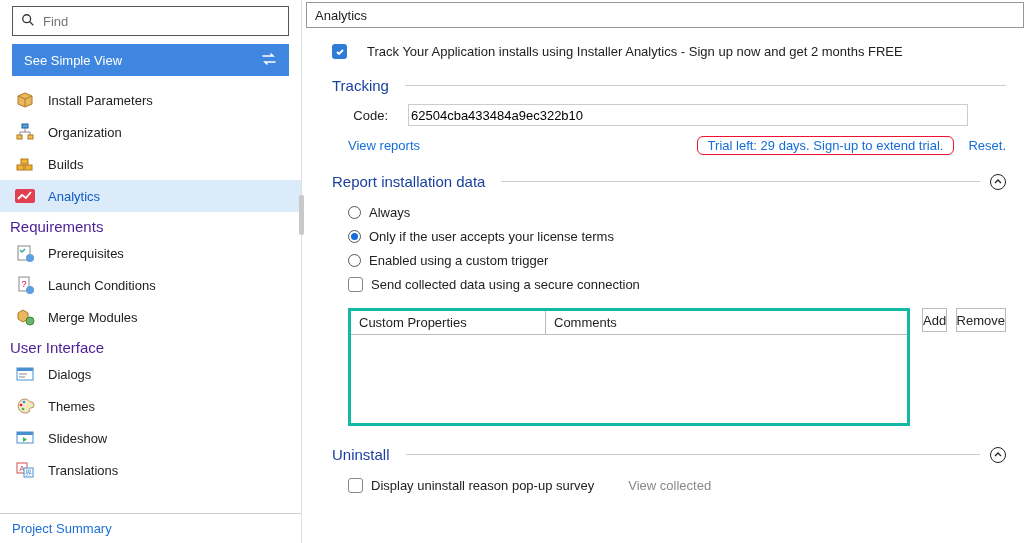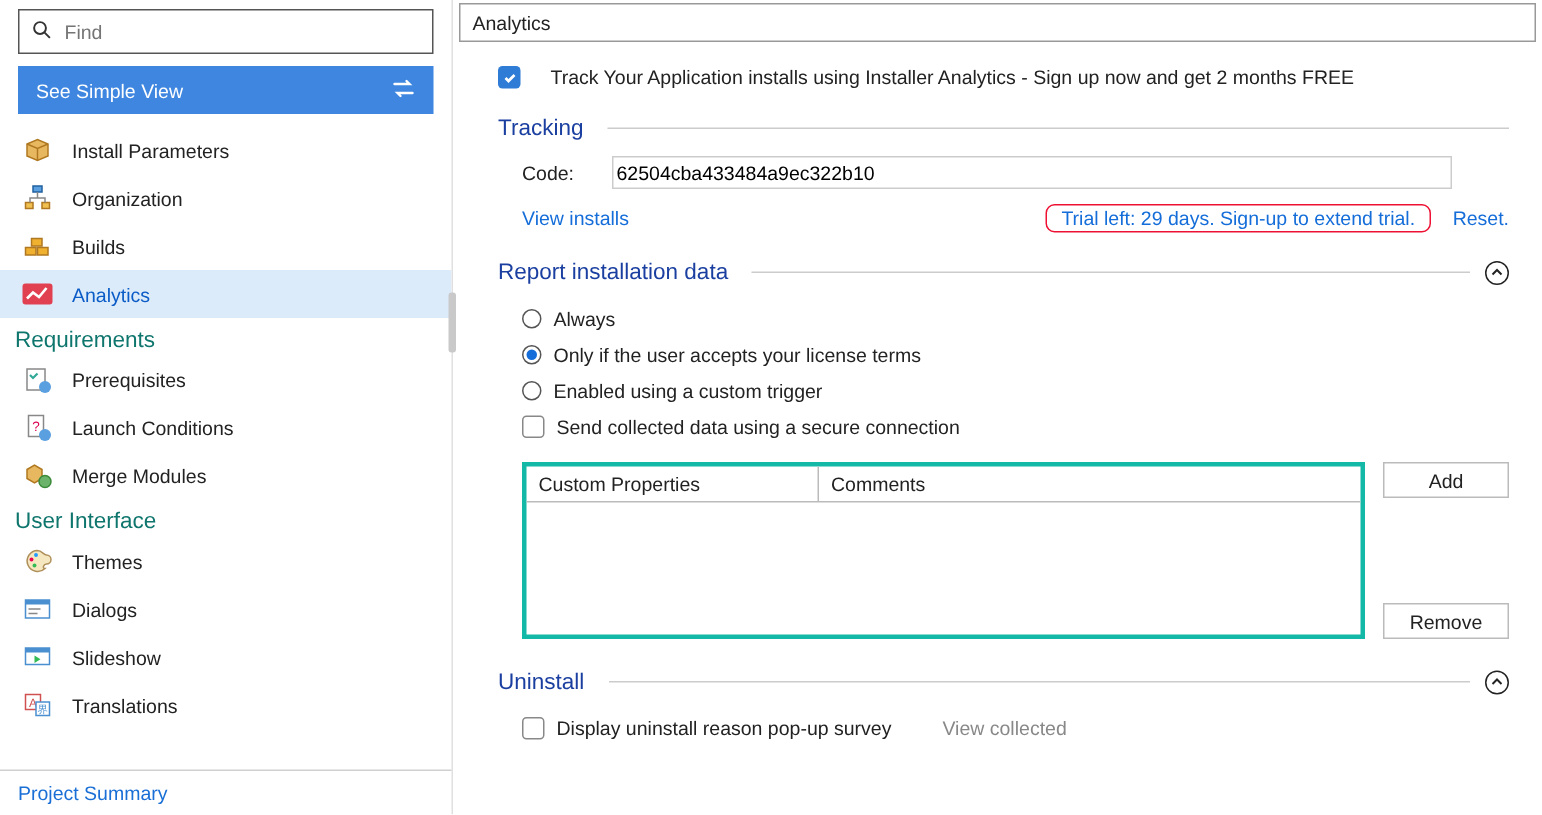--- a/index.html
+++ b/index.html
@@ -8,51 +8,51 @@
   .sidebar { width: 302px; border-right: 1px solid #e0e0e0; display: flex; flex-direction: column; padding: 6px 0 0 0; position: relative; }
   .search-wrap { margin: 0 12px 8px 12px; }
   .search { display: flex; align-items: center; border: 1px solid #555; height: 30px; padding: 0 8px; gap: 6px; }
   .search input { border: none; outline: none; flex: 1; font-size: 13px; color: #ec4899; background: transparent; }
   .simple-view { margin: 0 12px 8px 12px; background: #3e86e0; color: #fff; height: 32px; display: flex; align-items: center; justify-content: space-between; padding: 0 12px; cursor: pointer; }
   .nav { flex: 1; overflow: hidden; }
   .nav-item { display: flex; align-items: center; height: 32px; padding: 0 14px; gap: 12px; cursor: pointer; }
   .nav-item.active { background: #dcebfa; color: #0b5cc7; }
   .nav-item.active .icon { }
   .nav-item .icon { width: 22px; height: 22px; display: flex; align-items: center; justify-content: center; flex-shrink: 0; }
-  .nav-section { font-size: 15px; color: #0f766e; padding: 6px 10px 2px 10px; }
+  .nav-section { font-size: 15px; color: #4c1d95; padding: 6px 10px 2px 10px; }
   .project-summary { border-top: 1px solid #d0d0d0; height: 30px; display: flex; align-items: center; padding: 0 12px; color: #1a6fd6; cursor: pointer; }
   .handle { position: absolute; right: -3px; top: 195px; width: 5px; height: 40px; background: #c9c9c9; border-radius: 2px; }
 
   .main { flex: 1; display: flex; flex-direction: column; overflow: hidden; }
   .main-header { border: 1px solid #999; margin: 2px 4px 0 4px; height: 26px; display: flex; align-items: center; padding: 0 8px; font-size: 13px; }
   .content { padding: 16px 22px 10px 30px; overflow-y: auto; flex: 1; }
   .track-row { display: flex; align-items: center; gap: 20px; margin-bottom: 18px; }
   .checkbox { width: 15px; height: 15px; border-radius: 3px; background: #2e7cd6; display: flex; align-items: center; justify-content: center; flex-shrink: 0; }
   .checkbox.unchecked { background: #fff; border: 1px solid #888; }
   .section-title { display: flex; align-items: center; color: #1a3fa0; font-size: 15px; margin-bottom: 10px; }
   .section-title .line { flex: 1; height: 1px; background: #ccc; margin-left: 16px; }
   .section-title .collapse { width: 16px; height: 16px; border: 1px solid #222; border-radius: 50%; display: flex; align-items: center; justify-content: center; margin-left: 10px; cursor: pointer; font-size: 10px; }
   .indent { padding-left: 16px; }
   .code-row { display: flex; align-items: center; gap: 20px; margin-bottom: 10px; }
-  .code-row label { width: 40px; }
+  .code-row label { width: 40px; text-align: right; }
   .code-row input { flex: 1; border: 1px solid #ccc; height: 22px; padding: 0 2px; font-size: 13px; outline: none; max-width: 560px; }
   .links-row { display: flex; align-items: center; margin-bottom: 18px; }
   .link { color: #146dd9; cursor: pointer; }
   .trial-badge { border: 1.5px solid #e13; border-radius: 6px; padding: 1px 10px; color: #146dd9; cursor: pointer; margin-left: auto; }
   .reset { color: #146dd9; margin-left: 14px; cursor: pointer; }
   .radio-row, .check-row { display: flex; align-items: center; gap: 8px; height: 24px; }
   .radio { width: 13px; height: 13px; border: 1px solid #555; border-radius: 50%; display: flex; align-items: center; justify-content: center; }
   .radio.selected::after { content: ""; width: 7px; height: 7px; background: #146dd9; border-radius: 50%; }
   .report-box { display: flex; gap: 12px; margin-top: 12px; }
   .table-outer { flex: 1; border: 3px solid #14b8a6; height: 118px; }
   .table-head { display: flex; border-bottom: 1px solid #bbb; }
   .table-head > div { padding: 4px 8px; }
   .col1 { width: 195px; border-right: 1px solid #bbb; }
   .col2 { flex: 1; }
-  .btn-col { width: 84px; display: flex; flex-direction: column; justify-content: space-between; }
+  .btn-col { width: 84px; display: flex; justify-content: space-between; }
   .btn { border: 1px solid #bbb; height: 24px; display: flex; align-items: center; justify-content: center; cursor: pointer; background: #fff; }
   .view-settings { color: #888; margin-left: 26px; }
 </style>
 </head>
 <body>
 
 <div class="app">
   <div class="sidebar">
     <div class="search-wrap">
       <div class="search">
@@ -142,38 +142,38 @@
               <circle cx="15" cy="14" r="4" fill="#6bb36b" stroke="#3a8a3a"></circle>
             </svg>
           </span>
         <span>Merge Modules</span>
       </div>
 
       <div class="nav-section">User Interface</div>
       <div class="nav-item">
         <span class="icon">
             <svg width="20" height="20" viewBox="0 0 20 20">
+              <rect x="2" y="4" width="16" height="12" fill="#fff" stroke="#4a90d0"></rect>
+              <rect x="2" y="4" width="16" height="3" fill="#4a90d0"></rect>
+              <line x1="4" y1="10" x2="12" y2="10" stroke="#888"></line>
+              <line x1="4" y1="13" x2="10" y2="13" stroke="#888"></line>
+            </svg>
+          </span>
+        <span>Dialogs</span>
+      </div>
+      <div class="nav-item">
+        <span class="icon">
+            <svg width="20" height="20" viewBox="0 0 20 20">
               <path d="M10 3 a7 7 0 1 0 5 12 c-2 0 -1 -3 1 -3 a3 3 0 0 0 0 -6 c-2 0 -3 -3 -6 -3z" fill="#f5e8c0" stroke="#b0905a"></path>
               <circle cx="6" cy="9" r="1.3" fill="#e05"></circle>
               <circle cx="9" cy="6" r="1.3" fill="#29f"></circle>
               <circle cx="8" cy="13" r="1.3" fill="#3b5"></circle>
             </svg>
           </span>
         <span>Themes</span>
-      </div>
-      <div class="nav-item">
-        <span class="icon">
-            <svg width="20" height="20" viewBox="0 0 20 20">
-              <rect x="2" y="4" width="16" height="12" fill="#fff" stroke="#4a90d0"></rect>
-              <rect x="2" y="4" width="16" height="3" fill="#4a90d0"></rect>
-              <line x1="4" y1="10" x2="12" y2="10" stroke="#888"></line>
-              <line x1="4" y1="13" x2="10" y2="13" stroke="#888"></line>
-            </svg>
-          </span>
-        <span>Dialogs</span>
       </div>
       <div class="nav-item">
         <span class="icon">
             <svg width="20" height="20" viewBox="0 0 20 20">
               <rect x="2" y="4" width="16" height="11" fill="#fff" stroke="#4a90d0"></rect>
               <rect x="2" y="4" width="16" height="3" fill="#4a90d0"></rect>
               <path d="M8 9 l4 2.5 l-4 2.5 z" fill="#3b5"></path>
             </svg>
           </span>
         <span>Slideshow</span>
@@ -213,21 +213,21 @@
       <div class="section-title">
         <span>Tracking</span>
         <span class="line"></span>
       </div>
       <div class="indent">
         <div class="code-row">
           <label>Code:</label>
           <input type="text" value="62504cba433484a9ec322b10" style="">
         </div>
         <div class="links-row">
-          <span class="link">View installs</span>
+          <span class="link">View reports</span>
           <span class="trial-badge">Trial left: 29 days. Sign-up to extend trial.</span>
           <span class="reset">Reset.</span>
         </div>
       </div>
 
       <div class="section-title">
         <span>Report installation data</span>
         <span class="line"></span>
         <span class="collapse">
           <svg width="8" height="8" viewBox="0 0 8 8">

